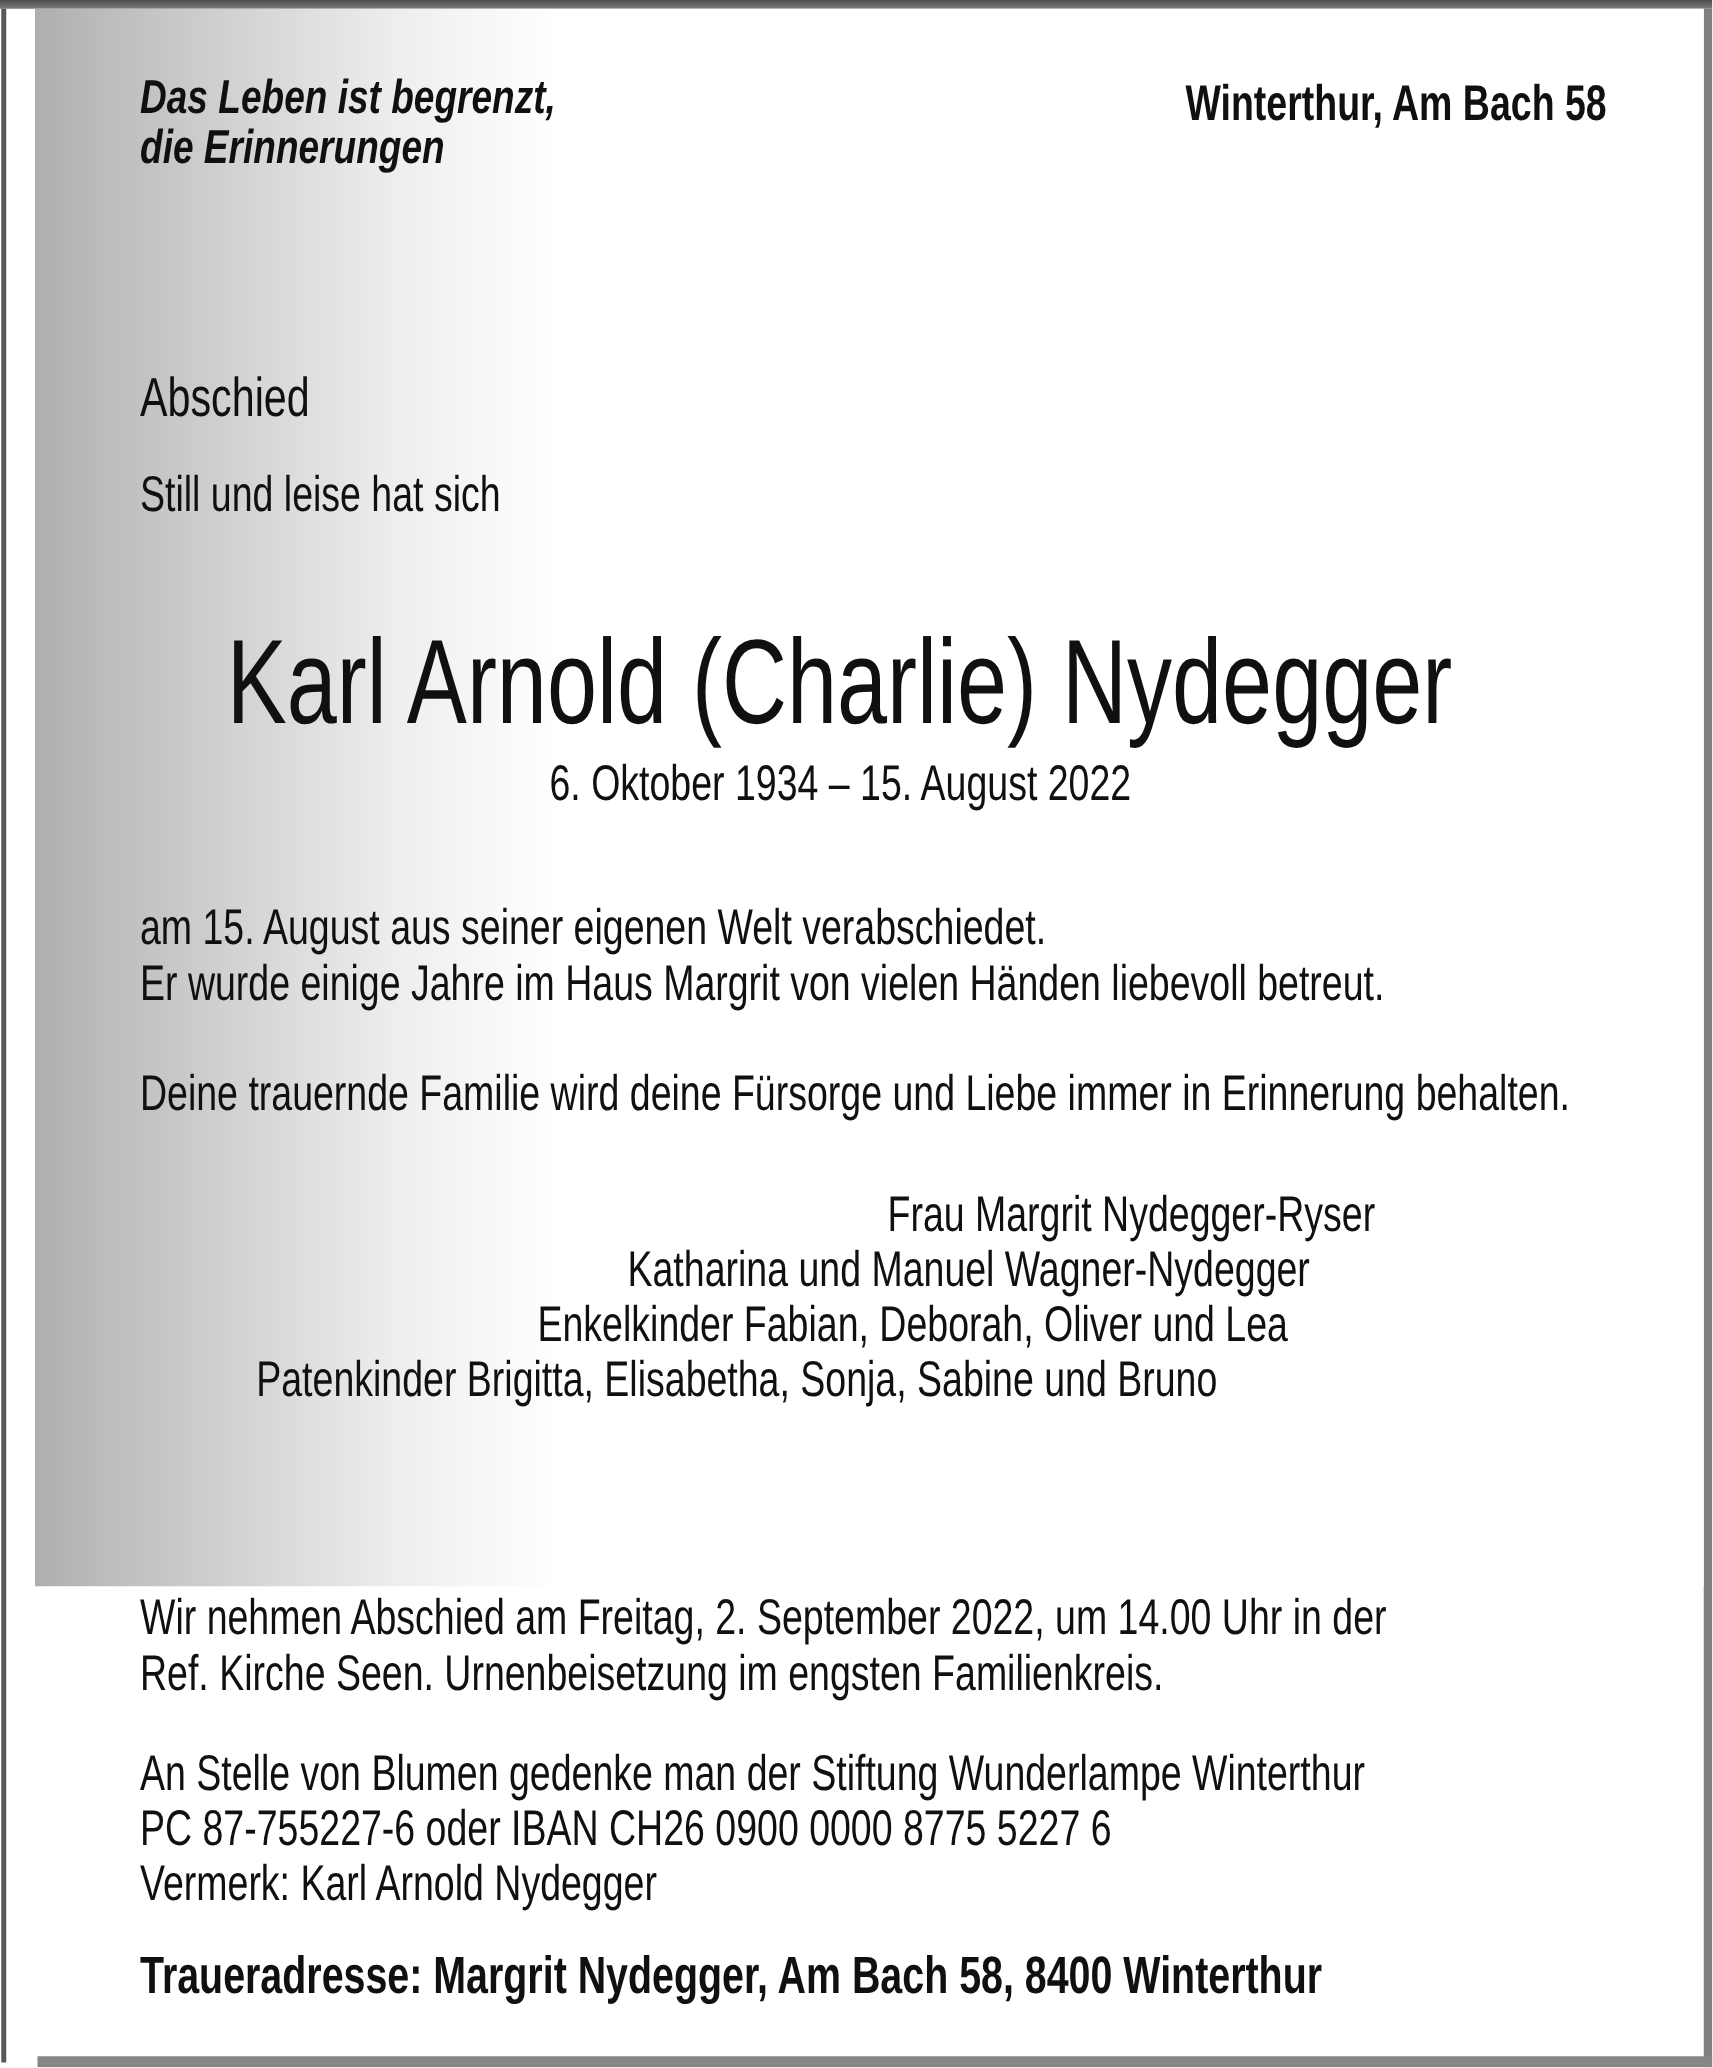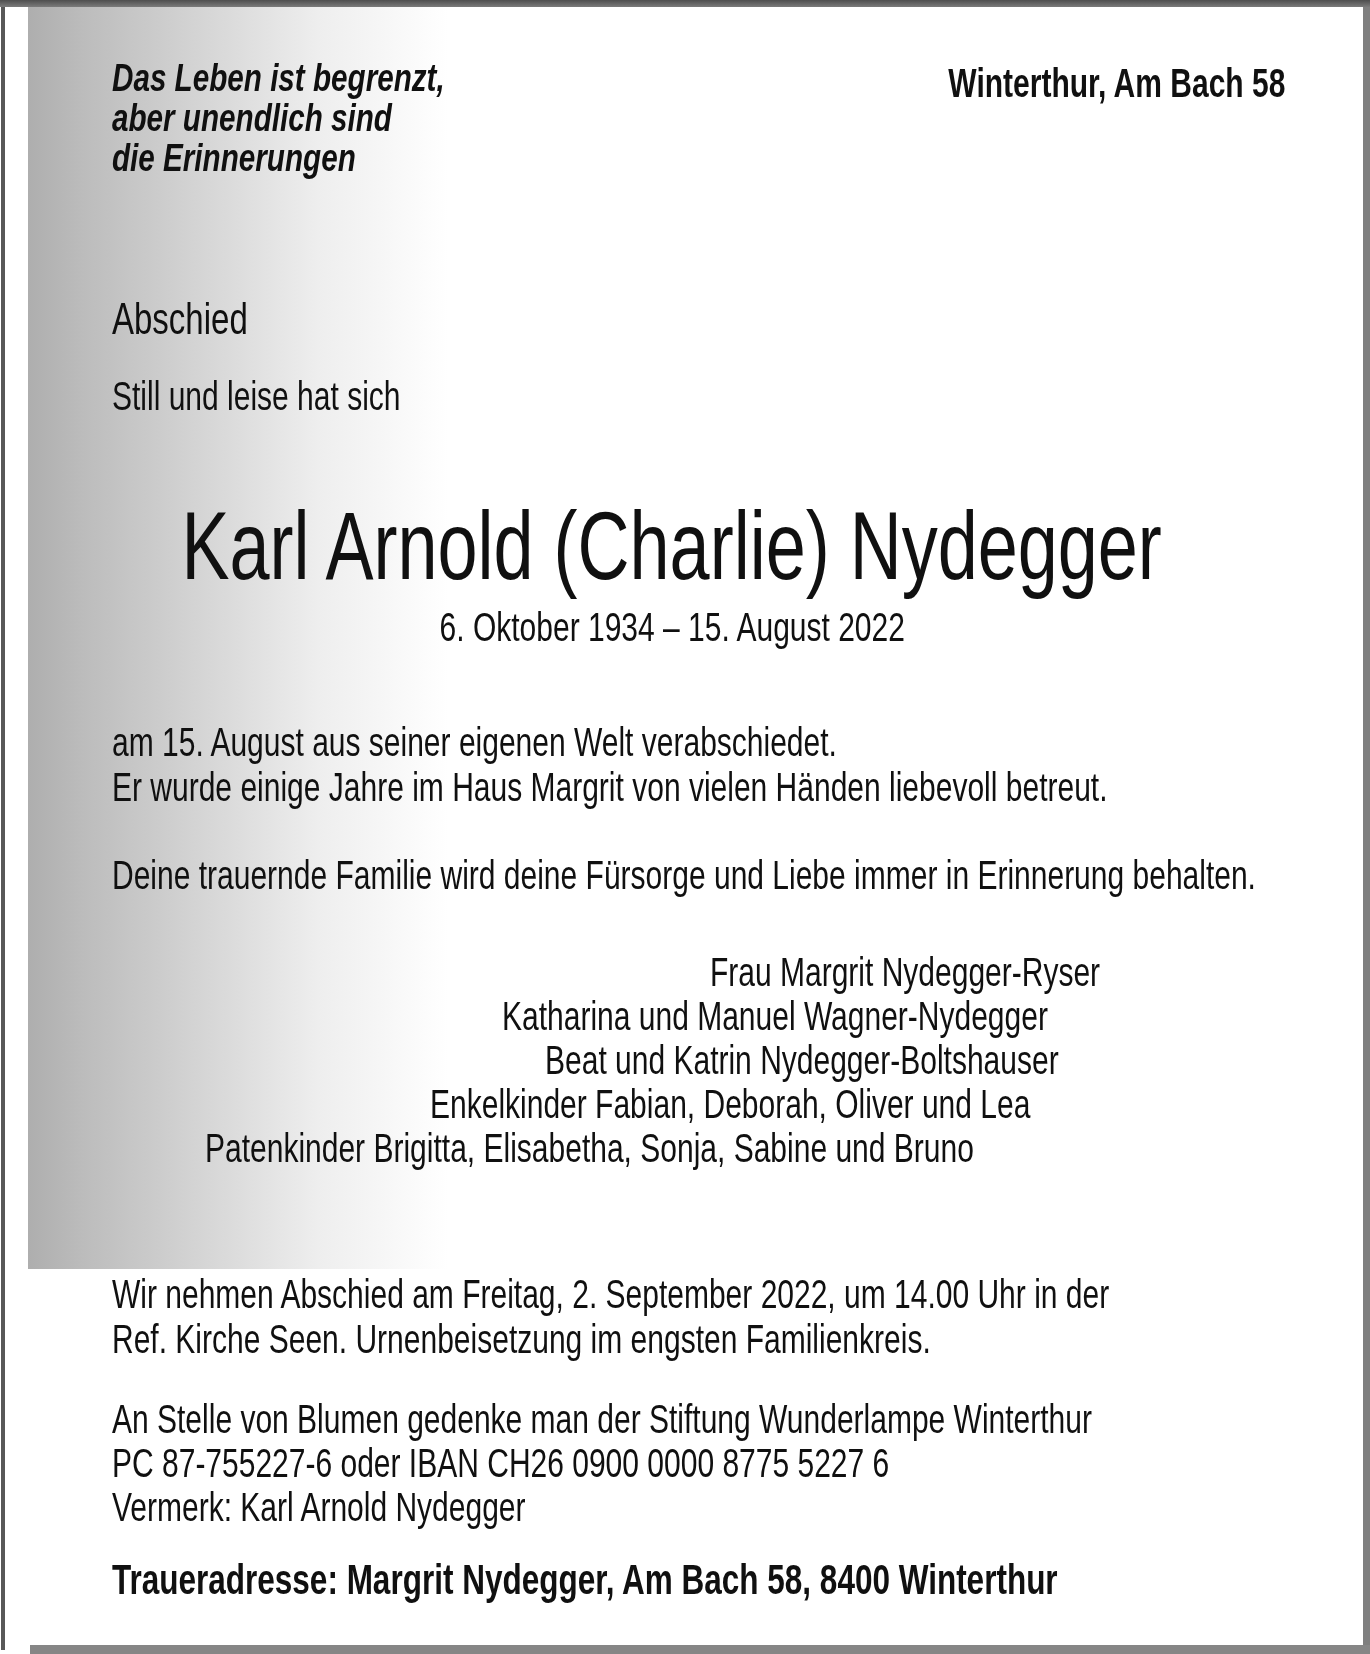--- a/index.html
+++ b/index.html
@@ -50,21 +50,20 @@
 <div class="canvas">
   <div class="top-bar"></div>
   <div class="left-line"></div>
   <div class="right-bar"></div>
   <div class="bottom-bar"></div>
 
   <div class="page">
 
     <div class="blk quote">
       <div class="line"><span class="cx">Das Leben ist begrenzt,</span></div>
-      <div class="line"><span class="cx">aber unendlich sind</span></div>
       <div class="line"><span class="cx">die Erinnerungen</span></div>
     </div>
 
     <div class="blk dateline right-align">
       <span class="cx">Winterthur, Am Bach 58</span>
     </div>
 
     <div class="blk heading">
       <span class="cx">Abschied</span>
     </div>
@@ -86,21 +85,20 @@
       <div class="line"><span class="cx">Er wurde einige Jahre im Haus Margrit von vielen Händen liebevoll betreut.</span></div>
     </div>
 
     <div class="blk para2">
       <span class="cx">Deine trauernde Familie wird deine Fürsorge und Liebe immer in Erinnerung behalten.</span>
     </div>
 
     <div class="blk family">
       <div class="line"><span class="cx">Frau Margrit Nydegger-Ryser</span></div>
       <div class="line"><span class="cx">Katharina und Manuel Wagner-Nydegger</span></div>
-      <div class="line"><span class="cx">Beat und Katrin Nydegger-Boltshauser</span></div>
       <div class="line"><span class="cx">Enkelkinder Fabian, Deborah, Oliver und Lea</span></div>
       <div class="line"><span class="cx">Patenkinder Brigitta, Elisabetha, Sonja, Sabine und Bruno</span></div>
     </div>
 
     <div class="blk farewell">
       <div class="line"><span class="cx">Wir nehmen Abschied am Freitag, 2. September 2022, um 14.00 Uhr in der</span></div>
       <div class="line"><span class="cx">Ref. Kirche Seen. Urnenbeisetzung im engsten Familienkreis.</span></div>
     </div>
 
     <div class="blk donation">

